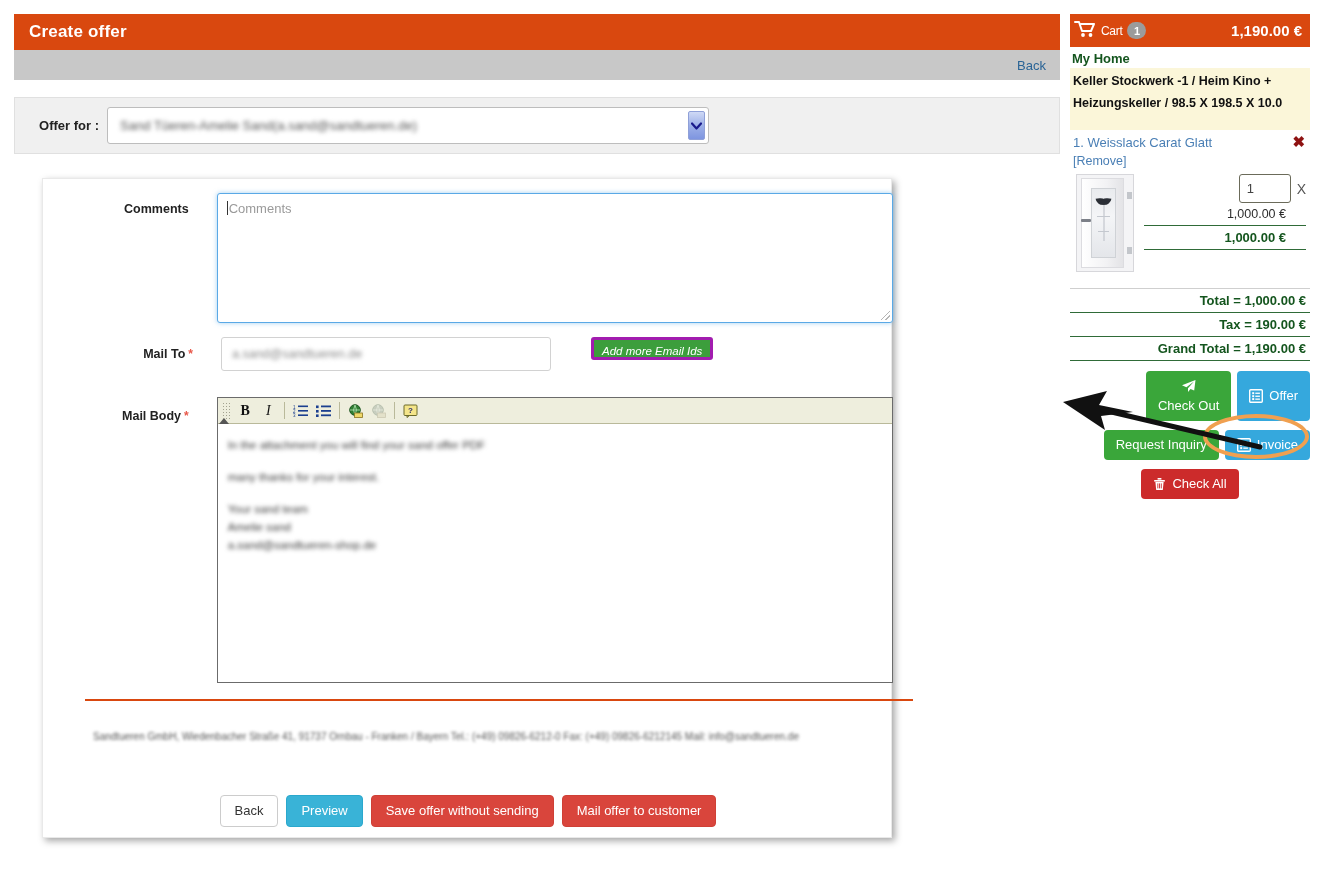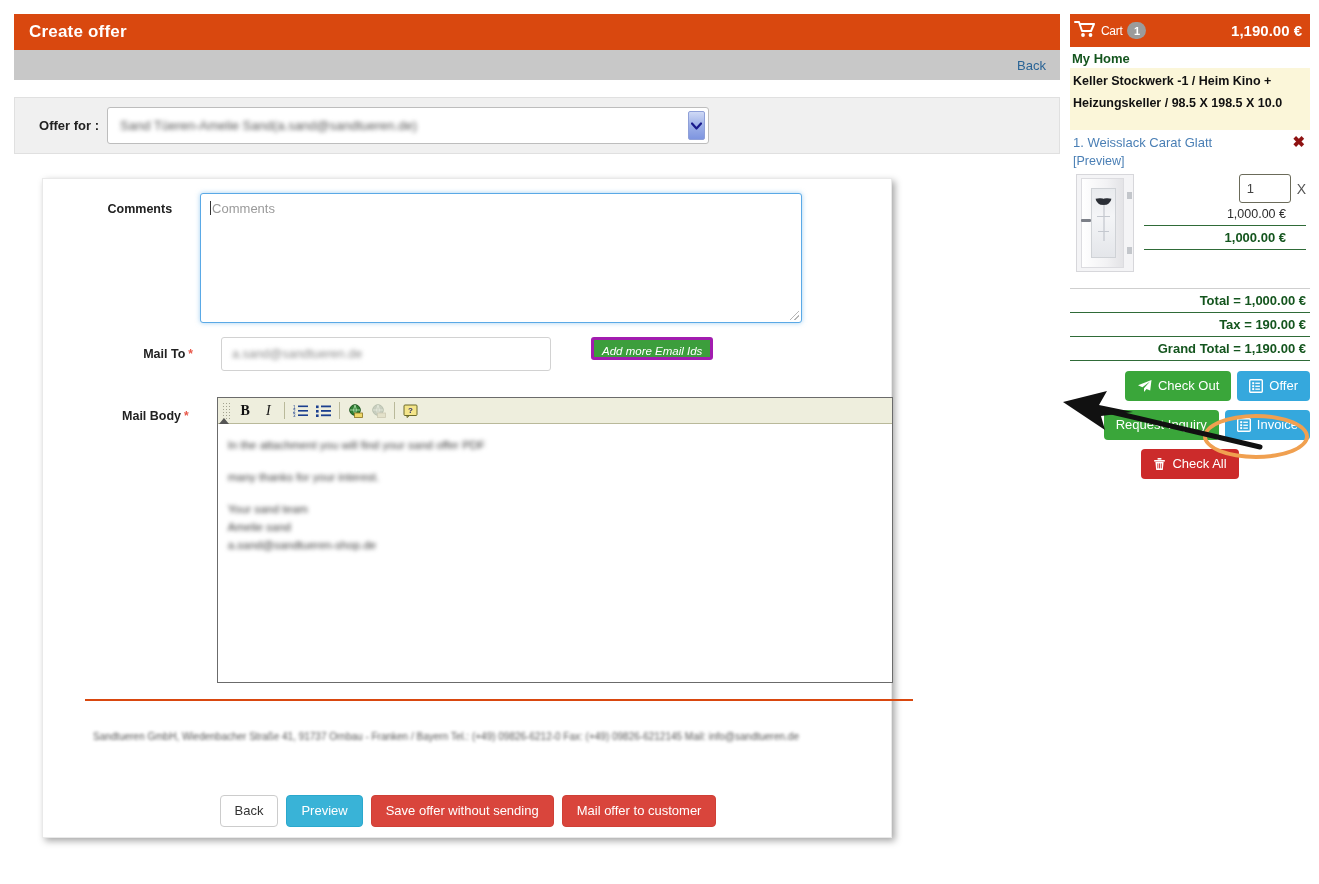--- a/index.html
+++ b/index.html
@@ -83,21 +83,21 @@
 
   .form-row { display:flex; position:absolute; }
 
   .fld-label {
     font-weight:bold; font-size:12.5px; color:#222;
     text-align:right;
   }
   .req-star { color:#e8584a; font-size:12px; margin-left:3px; }
 
   
-  #row-comments { left:0; top:14px; width:759px; }
+  #row-comments { left:0; top:14px; width:850px; }
   #row-comments .fld-label { width:150px; padding-top:9px; }
   #comments-box {
     margin-left:28px;
     width:696px; height:130px;
     border:1px solid #5aa9e6; border-radius:3px;
     background:#fff;
     box-shadow:0 0 5px rgba(90,169,230,.55);
     position:relative;
     padding:7px 9px;
     font-size:13px;
@@ -359,21 +359,21 @@
   .cart-btn-row {
     display:flex; justify-content:flex-end; gap:6px; margin-bottom:9px;
   }
   .cbtn {
     border:none; border-radius:4px; color:#ffffff;
     font-size:13px; padding:8px 12px;
     display:flex; align-items:center; gap:6px;
     cursor:pointer; line-height:14px;
     font-family:"Liberation Sans", sans-serif;
   }
-  .cbtn-green { background:#3aa63a; }
+  .cbtn-green { background:#3aa63a;flex-direction:column; }
   .cbtn-blue  { background:#35a8dd; }
   .cbtn-red   { background:#cc2b2b; }
   .cbtn svg { display:block; }
 
   
   #offer-highlight {
     position:absolute;
     left:1203px; top:414px; width:106px; height:45px;
     border:4px solid #f0a050;
     border-radius:50%;
@@ -527,21 +527,21 @@
     <span id="cart-total-head">1,190.00 €</span>
   </div>
 
   <div id="cart-myhome">My Home</div>
   <div id="cart-location">Keller Stockwerk -1 / Heim Kino + Heizungskeller / 98.5 X 198.5 X 10.0</div>
 
   <div id="cart-item-title-row">
     <span id="cart-item-title">1. Weisslack Carat Glatt</span>
     <span id="cart-remove-x">✖</span>
   </div>
-  <div id="cart-details-link">[Preview]</div>
+  <div id="cart-details-link">[Remove]</div>
 
   <div id="cart-item-body">
     <div class="door-thumb">
       <div class="door-frame">
         <div class="door-glass">
           <div class="door-deco-v"></div>
           <div class="door-deco-h1"></div>
           <div class="door-deco-h2"></div>
           <div class="door-leaf-l"></div>
           <div class="door-leaf-r"></div>

